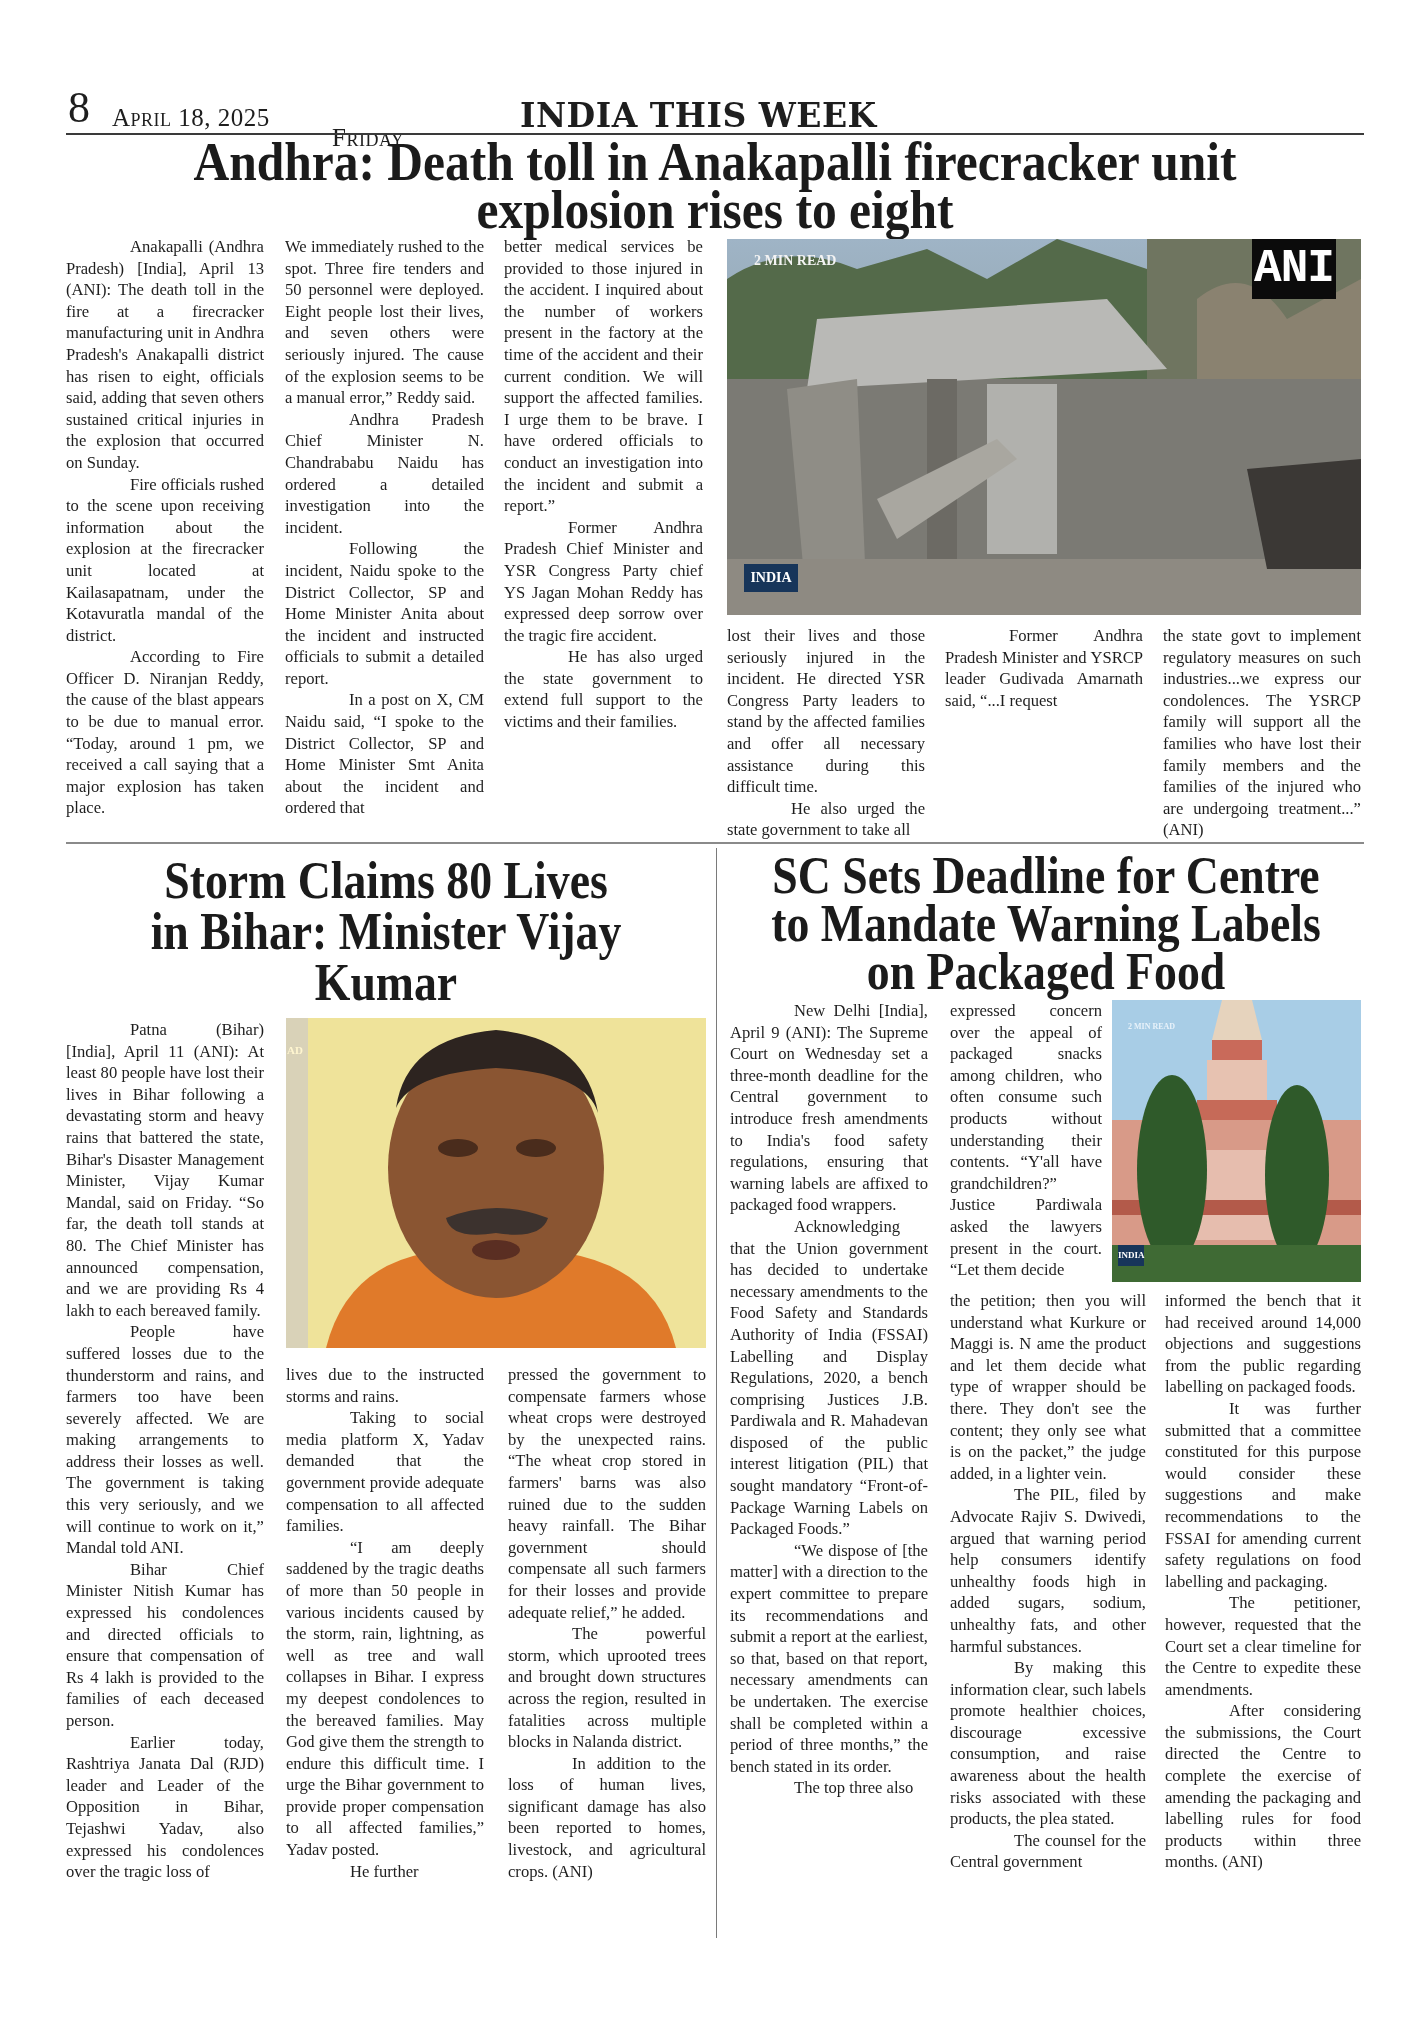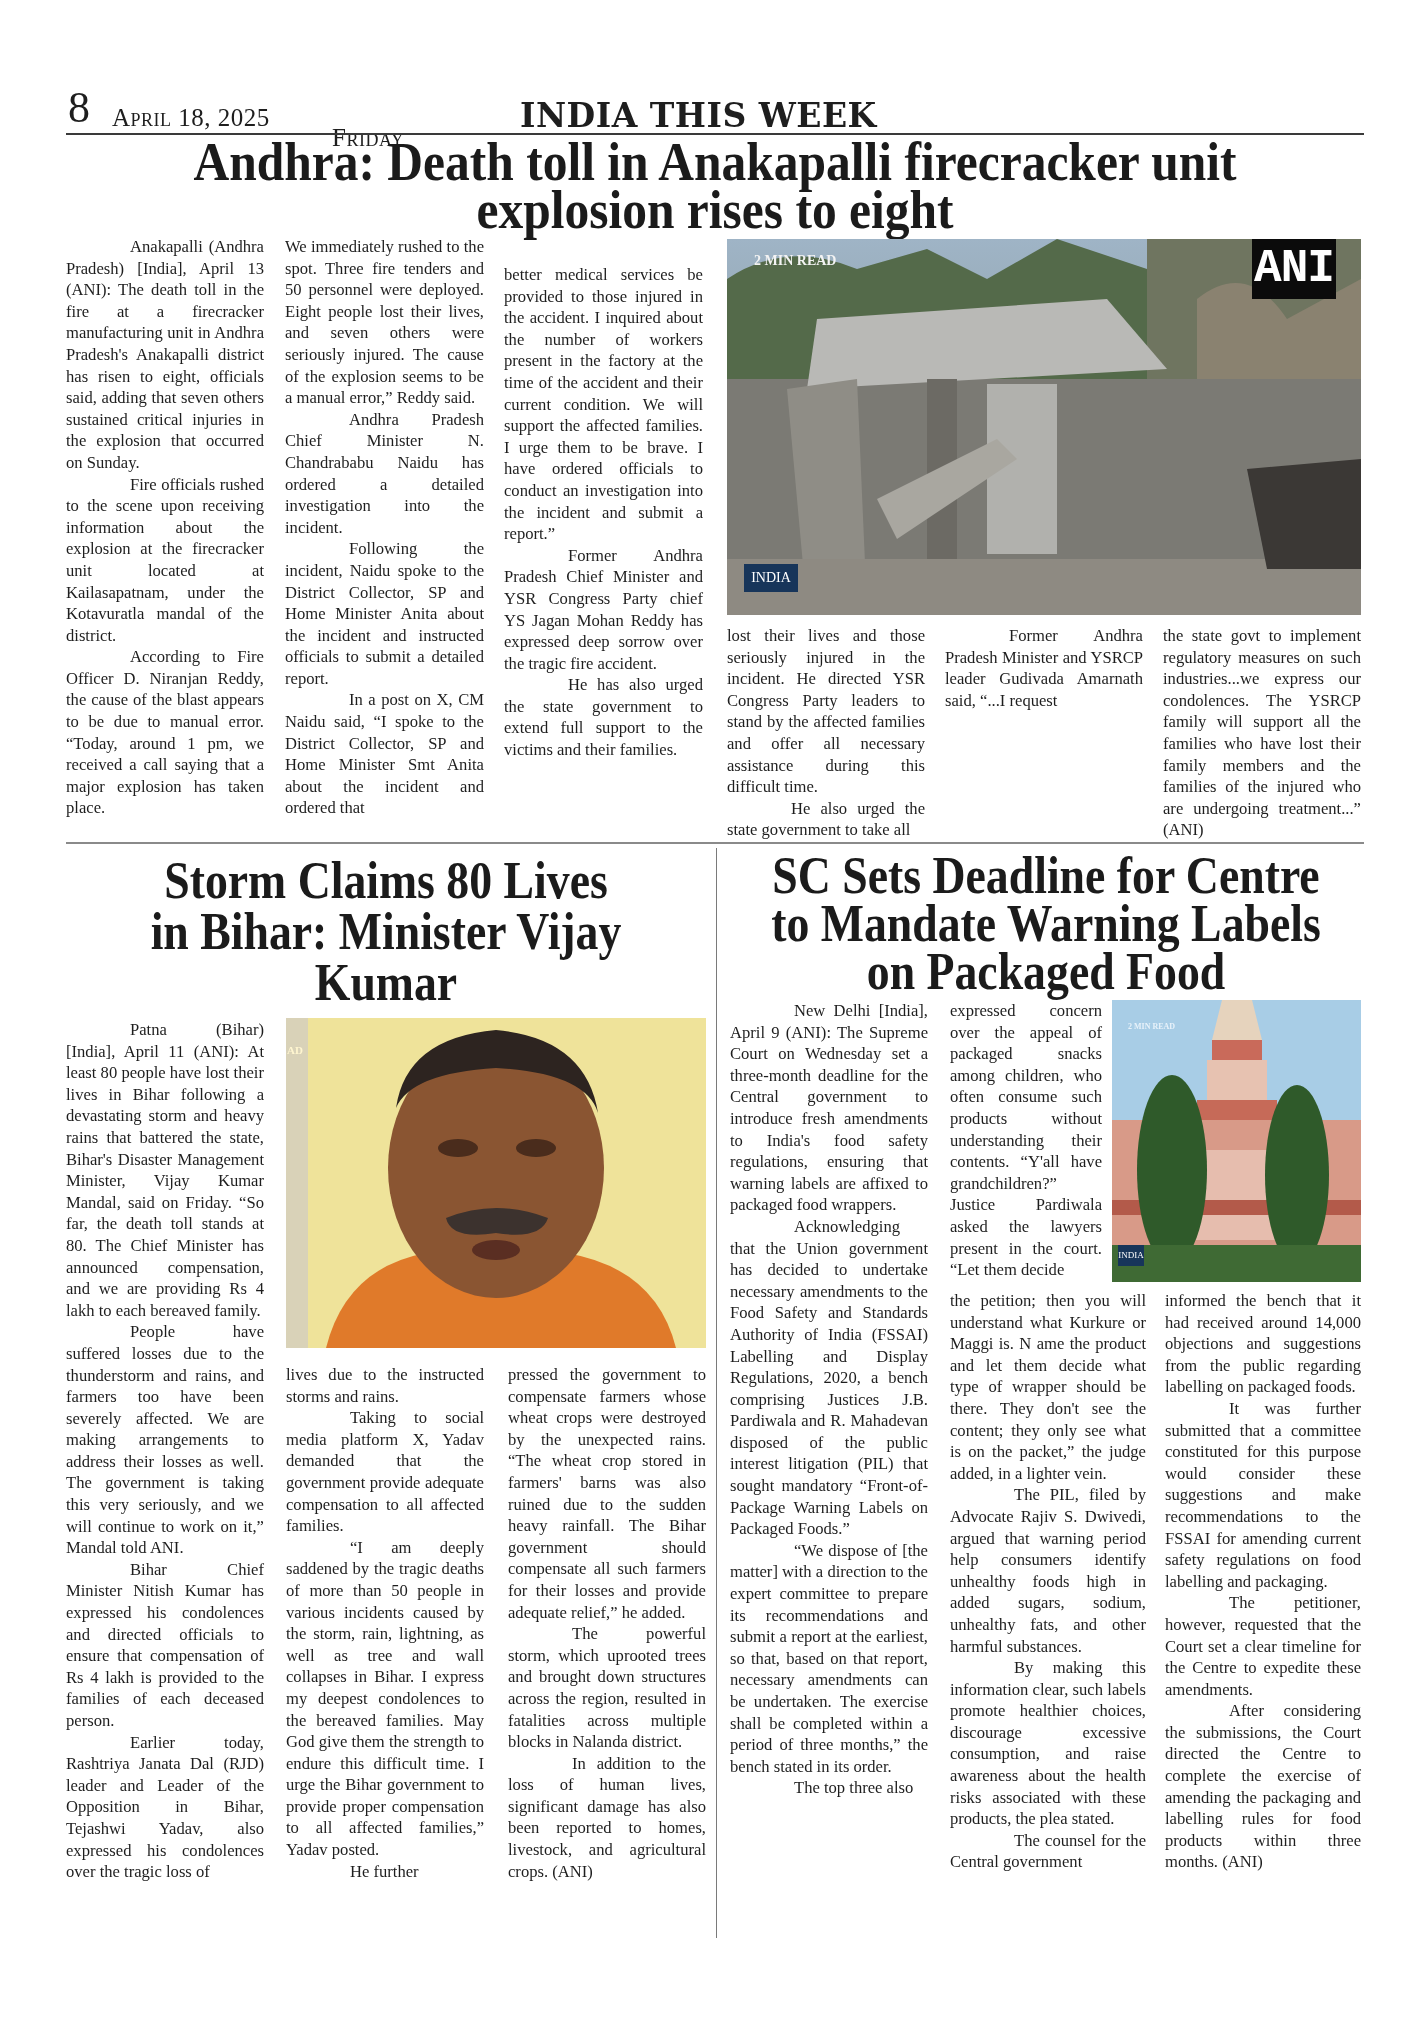--- a/index.html
+++ b/index.html
@@ -22,21 +22,21 @@
   .h3 { left:730px; top:852px; width:632px; font-size:52px; line-height:48px; transform:scaleX(0.88); }
 
   
   .col { font-size:16.6px; line-height:21.6px; text-align:justify; hyphens:none; }
   .col p { margin:0; text-indent:64px; }
   .col p.cont { text-indent:0; }
 
   
   .photo { overflow:hidden; }
   .photo svg { display:block; width:100%; height:100%; }
-  .tag { position:absolute; background:#17355a; color:#fff; font-weight:normal; font-family:"Liberation Serif", serif; }
+  .tag { position:absolute; background:#17355a; color:#fff; font-weight:bold; font-family:"Liberation Serif", serif; }
   .ani { position:absolute; background:#0b0b0b; color:#fff; font-weight:bold; font-family:Liberation Mono, monospace; }
   .readtag { position:absolute; color:#f3f3f3; font-family:"Liberation Serif", serif; font-weight:bold; }
 
   .hrule { left:66px; top:842px; width:1298px; height:2px; background:#8a8a8a; }
   .vrule { left:716px; top:848px; width:1px; height:1090px; background:#7a7a7a; }
 </style>
 </head>
 <body>
 
 <div class="abs page-num">8</div>
@@ -54,21 +54,21 @@
   <p style="letter-spacing:0;">Anakapalli (Andhra Pradesh) [India], April 13 (ANI): The death toll in the fire at a firecracker manufacturing unit in Andhra Pradesh's Anakapalli district has risen to eight, officials said, adding that seven others sustained critical injuries in the explosion that occurred on Sunday.</p>
   <p>Fire officials rushed to the scene upon receiving information about the explosion at the firecracker unit located at Kailasapatnam, under the Kotavuratla mandal of the district.</p>
   <p>According to Fire Officer D. Niranjan Reddy, the cause of the blast appears to be due to manual error. “Today, around 1 pm, we received a call saying that a major explosion has taken place.</p>
 </div>
 <div class="abs col" style="left:285px; top:236px; width:199px;">
   <p class="cont">We immediately rushed to the spot. Three fire tenders and 50 personnel were deployed. Eight people lost their lives, and seven others were seriously injured. The cause of the explosion seems to be a manual error,” Reddy said.</p>
   <p>Andhra Pradesh Chief Minister N. Chandrababu Naidu has ordered a detailed investigation into the incident.</p>
   <p>Following the incident, Naidu spoke to the District Collector, SP and Home Minister Anita about the incident and instructed officials to submit a detailed report.</p>
   <p>In a post on X, CM Naidu said, “I spoke to the District Collector, SP and Home Minister Smt Anita about the incident and ordered that</p>
 </div>
-<div class="abs col" style="left:504px; top:236px; width:199px;margin-top:28px;">
+<div class="abs col" style="left:504px; top:236px; width:199px;">
   <p class="cont">better medical services be provided to those injured in the accident. I inquired about the number of workers present in the factory at the time of the accident and their current condition. We will support the affected families. I urge them to be brave. I have ordered officials to conduct an investigation into the incident and submit a report.”</p>
   <p>Former Andhra Pradesh Chief Minister and YSR Congress Party chief YS Jagan Mohan Reddy has expressed deep sorrow over the tragic fire accident.</p>
   <p>He has also urged the state government to extend full support to the victims and their families.</p>
 </div>
 
 <div class="abs photo" style="left:727px; top:239px; width:634px; height:376px;">
   <svg viewBox="0 0 634 376" preserveAspectRatio="none">
     <defs>
       <linearGradient id="sky1" x1="0" y1="0" x2="0" y2="1">
         <stop offset="0" stop-color="#9fb4c6"></stop>

